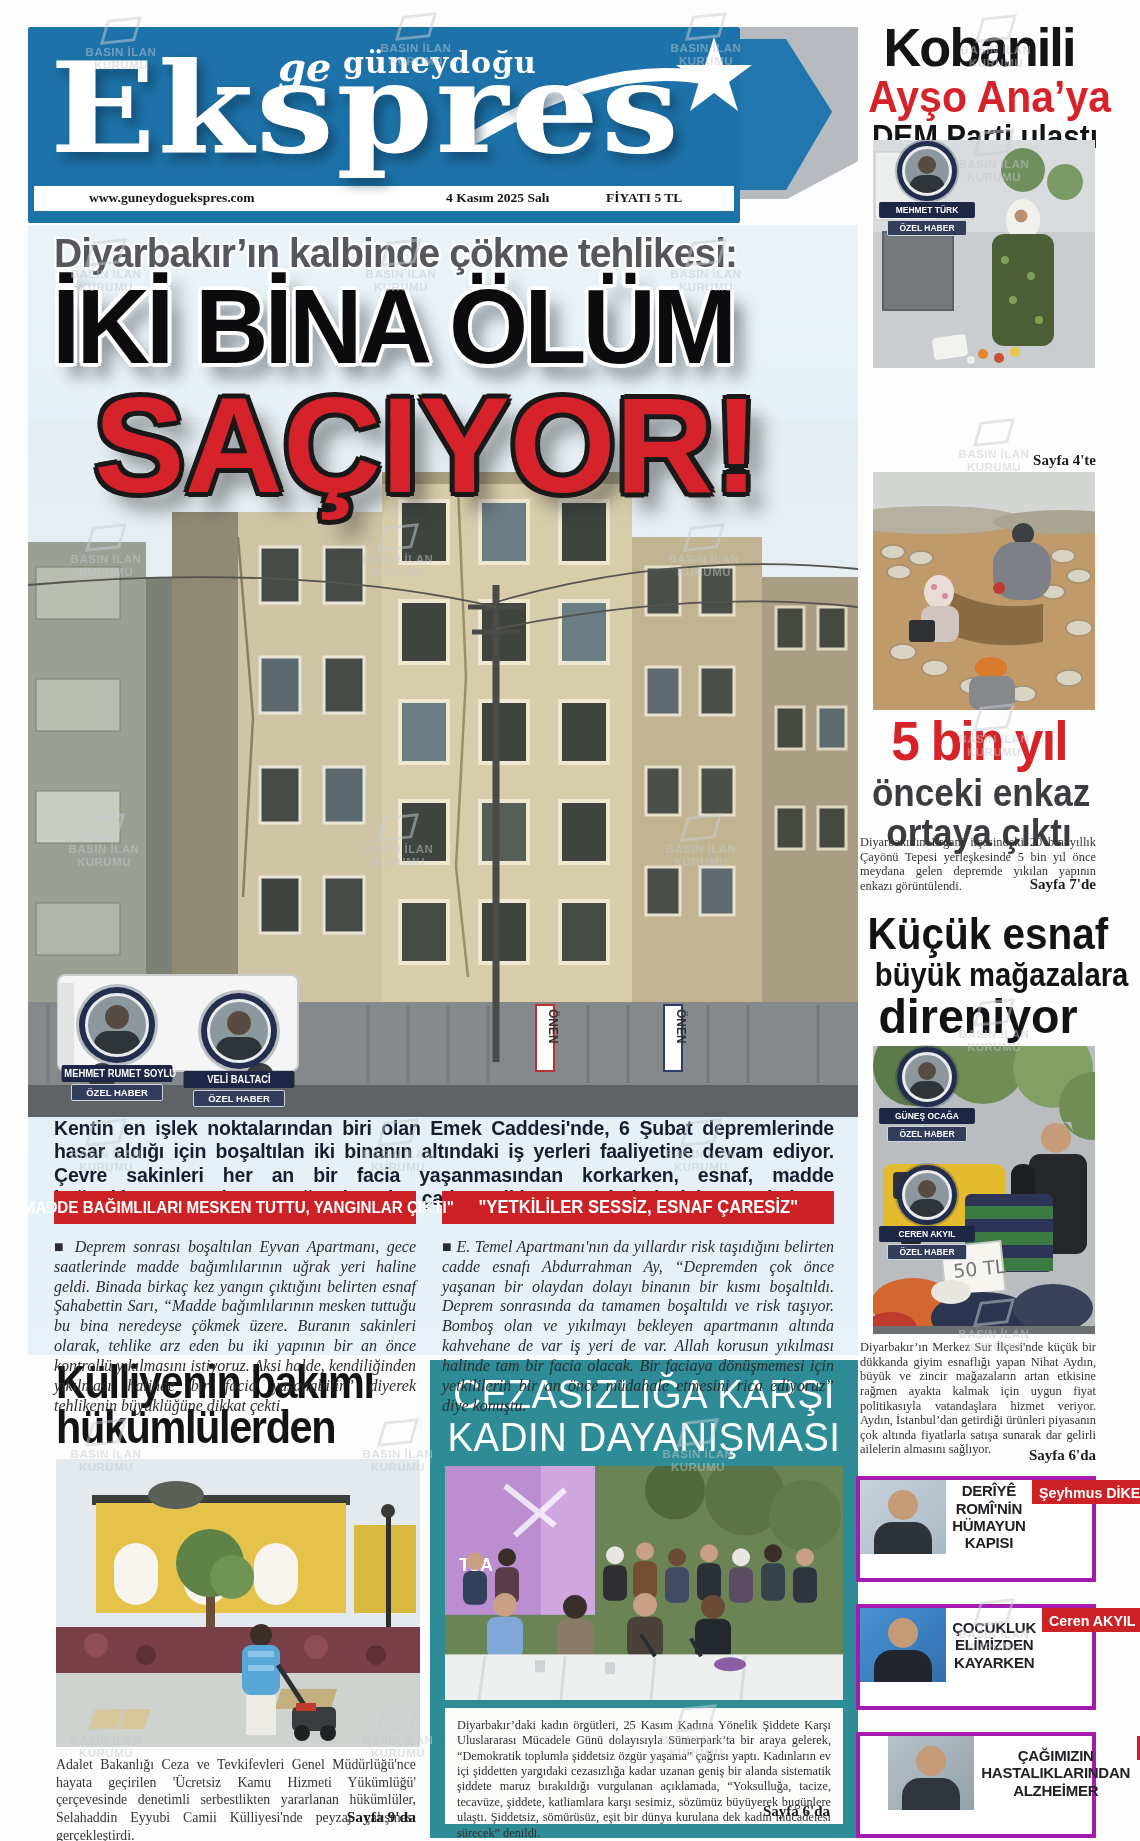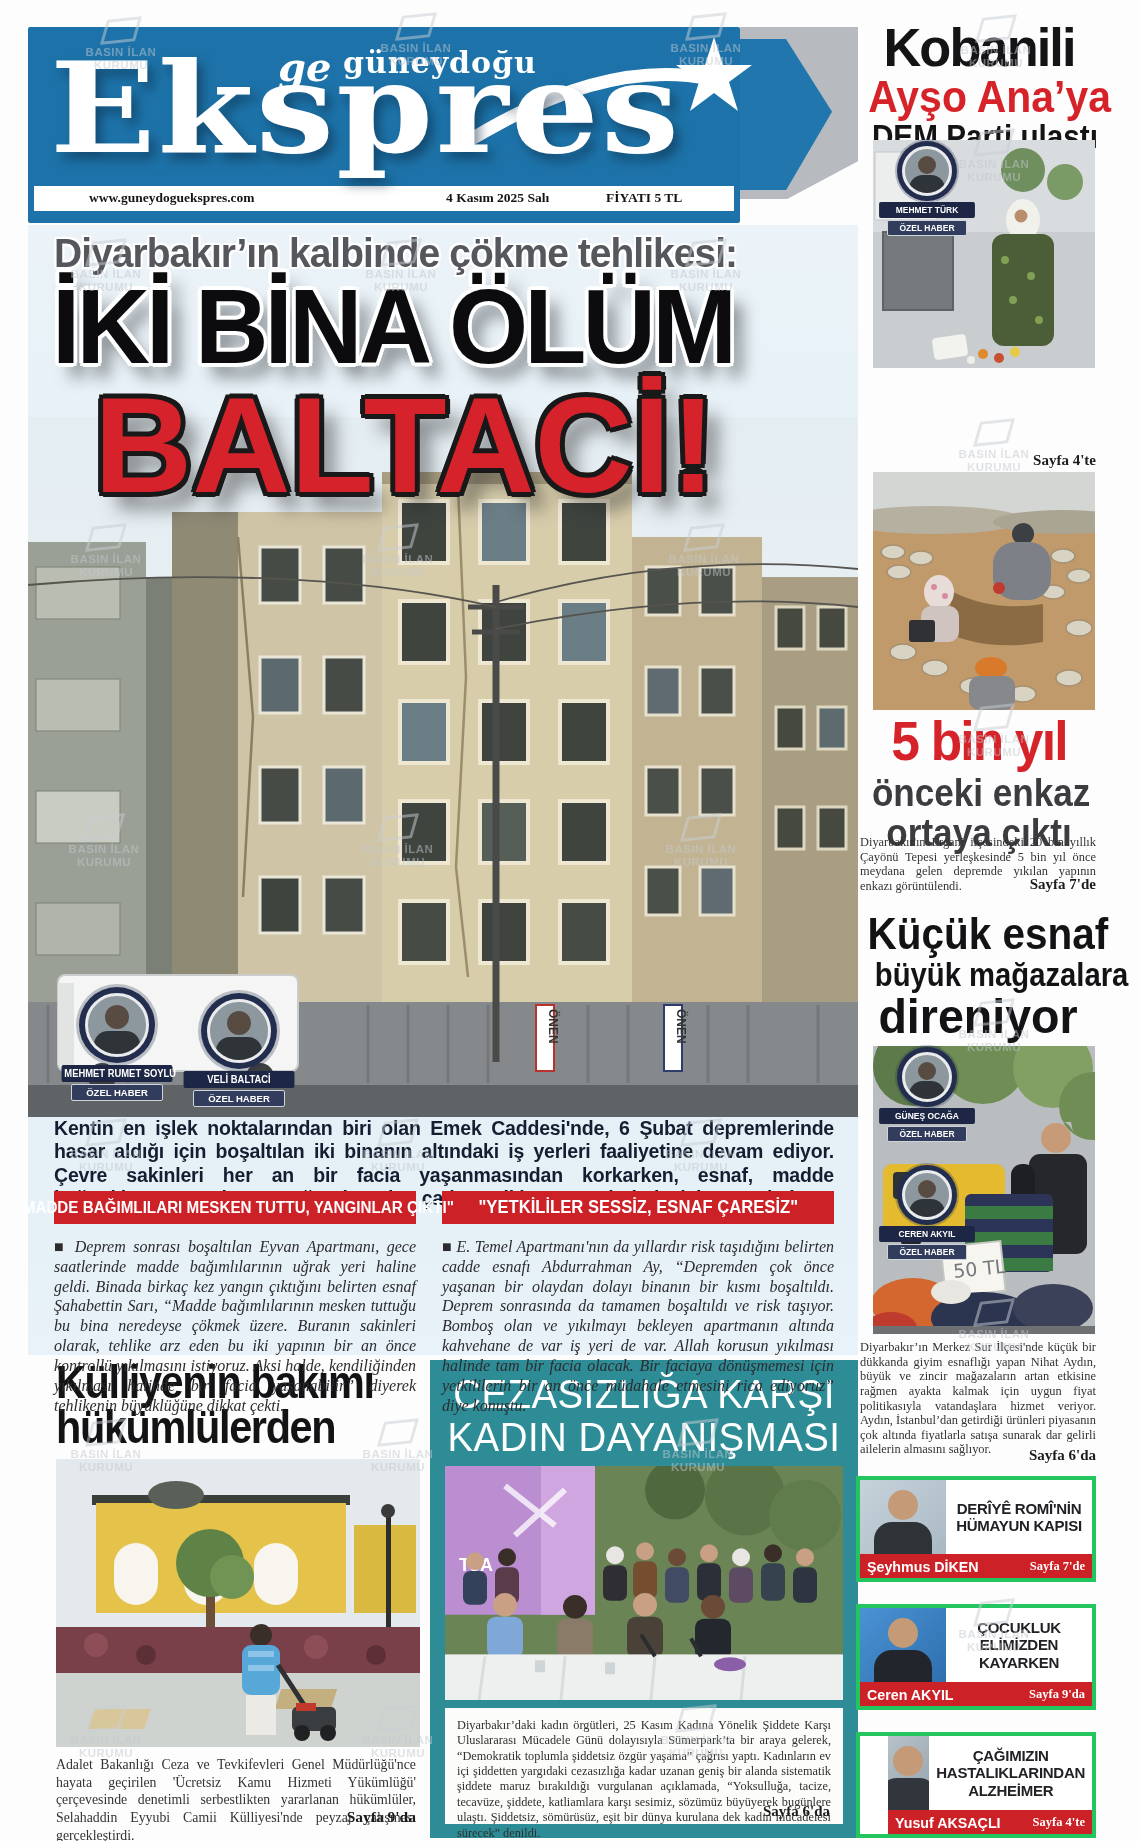--- a/index.html
+++ b/index.html
@@ -120,22 +120,22 @@
   .s2ref { left:860px; top:876px; width:236px; }
   .s3h { left:858px; top:912px; width:240px; }
   .s3h1 { font-size:44px; color:#131316; transform:scaleX(.92); }
   .s3h2 { font-size:34px; color:#131316; transform:scaleX(.86); }
   .s3h3 { font-size:49px; color:#131316; transform:scaleX(.95); }
   .s3photo { left:873px; top:1046px; width:222px; height:288px; }
   .s3body { left:860px; top:1340px; width:236px; font-size:12.4px; line-height:1.18; }
   .s3ref { left:860px; top:1447px; width:236px; }
 
   
-  .colbox { left:856px; width:240px; height:106px; border:4px solid #22c55e; background:#fff;
-            display:flex; flex-direction:column; }
+  .colbox { left:856px; width:240px; height:106px; border:4px solid #a21caf; background:#fff;
+            display:flex; flex-direction:row; }
   .cb-top { display:flex; height:74px; }
   .cb-photo { width:86px; position:relative; overflow:hidden; }
   .cb-photo::before { content:""; position:absolute; left:50%; top:10px; transform:translateX(-50%);
             width:30px; height:30px; border-radius:50%; background:#c49a77; }
   .cb-photo::after { content:""; position:absolute; left:50%; top:42px; transform:translateX(-50%);
             width:58px; height:36px; border-radius:18px 18px 0 0; background:#2e3338; }
   .cb-a { background:linear-gradient(135deg,#c7d3db,#a9b9c4); }
   .cb-b { background:linear-gradient(135deg,#4a92d4,#2f6fae); }
   .cb-b::after { background:#22262c; }
   .cb-c { background:linear-gradient(135deg,#b7c2c9,#93a2ab); }
@@ -173,21 +173,21 @@
     </div>
   </div>
   <div class="abs mh-tail">
     <div class="mh-tail-gray"></div>
     <div class="mh-tail-blue"></div>
   </div>
 
   <div class="abs hero">
     <div class="kicker">Diyarbakır’ın kalbinde çökme tehlikesi:</div>
     <div class="hl1">İKİ BİNA ÖLÜM</div>
-    <div class="hl2">BALTACİ!</div>
+    <div class="hl2">SAÇIYOR!</div>
 
     <svg class="hero-photo" viewBox="0 0 830 700" preserveAspectRatio="none">
       <defs>
         <linearGradient id="sky" x1="0" y1="0" x2="0" y2="1">
           <stop offset="0" stop-color="#e4edf2"></stop>
             <stop offset="1" stop-color="#f1f4f5"></stop>
         </linearGradient>
       </defs>
       <rect width="830" height="700" fill="url(#sky)"></rect>
 

